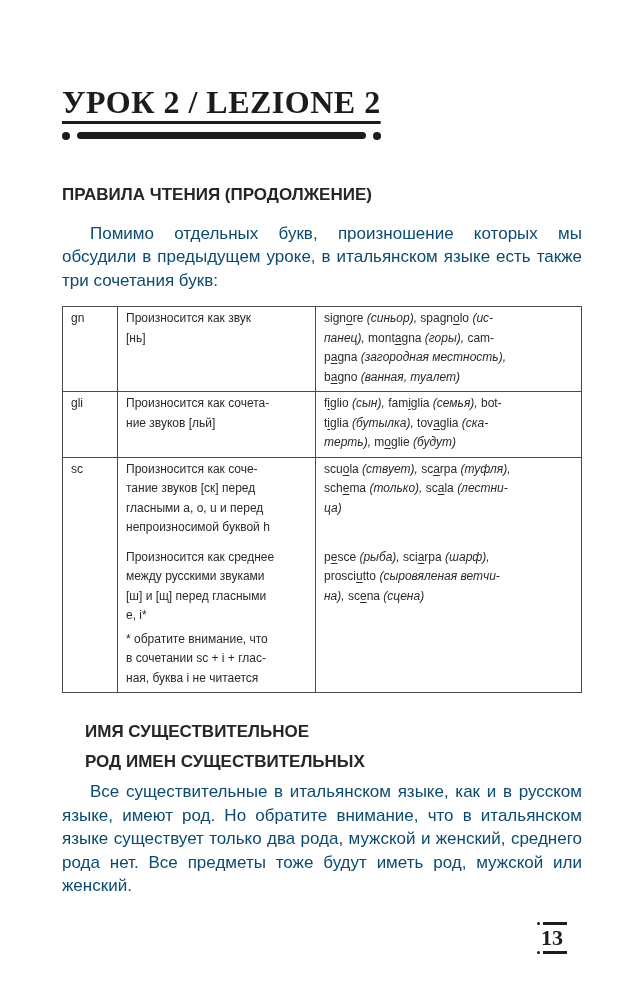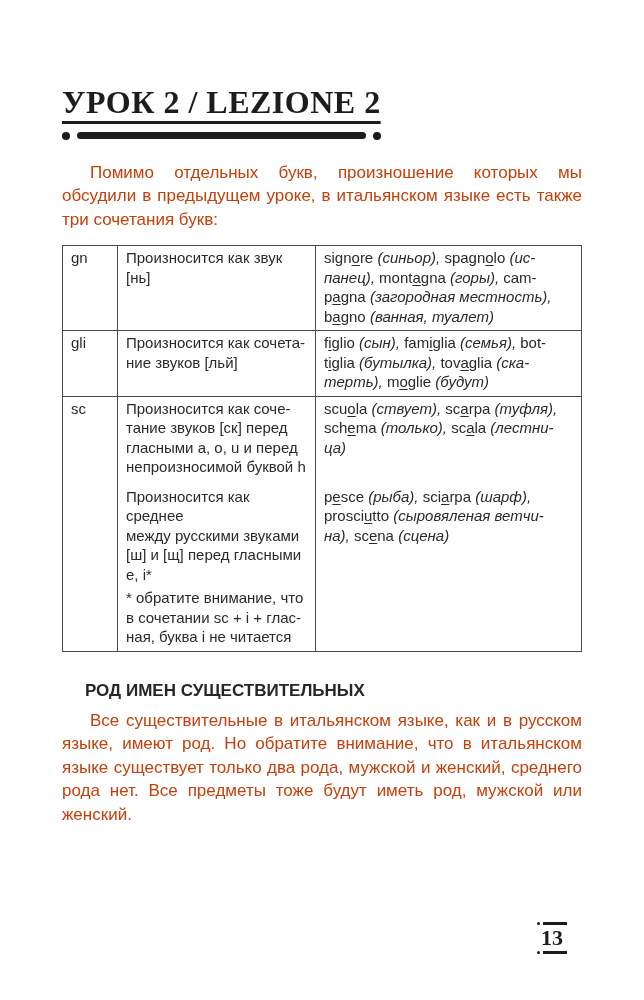--- a/index.html
+++ b/index.html
@@ -37,31 +37,31 @@
   h2.sec2 { margin: 24px 0 0 23px; font-size: 17px; font-weight: 700; color: #262626; line-height: 30px; }
   h2.sec2 .line { display: block; }
 
   
   p.body {
     margin: 0;
     font-size: 17px;
     line-height: 23.5px;
     text-align: justify;
     text-indent: 28px;
-    color: #c2410c;
+    color: #0c4a6e;
   }
   p.intro { margin-top: 17px; }
   .bodyblock { margin-top: 3px; }
 
   
   table.combo-table {
     margin-top: 14px;
     width: 100%;
     border-collapse: collapse;
-    font-size: 15px;
+    font-size: 12px;
     line-height: 19.5px;
     color: #2a2a2a;
   }
   table.combo-table td {
     border: 1px solid #4a4a4a;
     vertical-align: top;
     padding: 2px 8px 4px 8px;
   }
   col.w1 { width: 55px; }
   col.w2 { width: 198px; }
@@ -91,20 +91,21 @@
 
   <header class="title-block">
     <h1 class="lesson-title">УРОК 2 / LEZIONE 2</h1>
     <div class="title-rule">
       <span class="dot"></span>
       <span class="bar"></span>
       <span class="dot"></span>
     </div>
   </header>
 
+  <h2 class="sec1">ПРАВИЛА ЧТЕНИЯ (ПРОДОЛЖЕНИЕ)</h2>
 
   <p class="body intro">Помимо отдельных букв, произношение которых мы обсудили в предыдущем уроке, в итальянском языке есть также три сочетания букв:</p>
 
   <table class="combo-table">
     <colgroup>
         <col class="w1">
         <col class="w2">
         <col class="w3">
       </colgroup>
     <tbody>
@@ -135,20 +136,21 @@
         </td>
         <td>
           <div class="minblock">scu<u>o</u>la <i>(ствует),</i> sc<u>a</u>rpa <i>(туфля),</i><br>sch<u>e</u>ma <i>(только),</i> sc<u>a</u>la <i>(лестни-<br>ца)</i></div>
           <div>p<u>e</u>sce <i>(рыба),</i> sci<u>a</u>rpa <i>(шарф),</i><br>prosci<u>u</u>tto <i>(сыровяленая ветчи-<br>на),</i> sc<u>e</u>na <i>(сцена)</i></div>
         </td>
       </tr>
     </tbody>
   </table>
 
   <h2 class="sec2">
+    <span class="line">ИМЯ СУЩЕСТВИТЕЛЬНОЕ</span>
     <span class="line">РОД ИМЕН СУЩЕСТВИТЕЛЬНЫХ</span>
   </h2>
 
   <div class="bodyblock">
     <p class="body">Все существительные в итальянском языке, как и в русском языке, имеют род. Но обратите внимание, что в итальянском языке суще­ствует только два рода, мужской и женский, среднего рода нет. Все предметы тоже будут иметь род, мужской или женский.</p>
 
   </div>
 
 </div>
 

